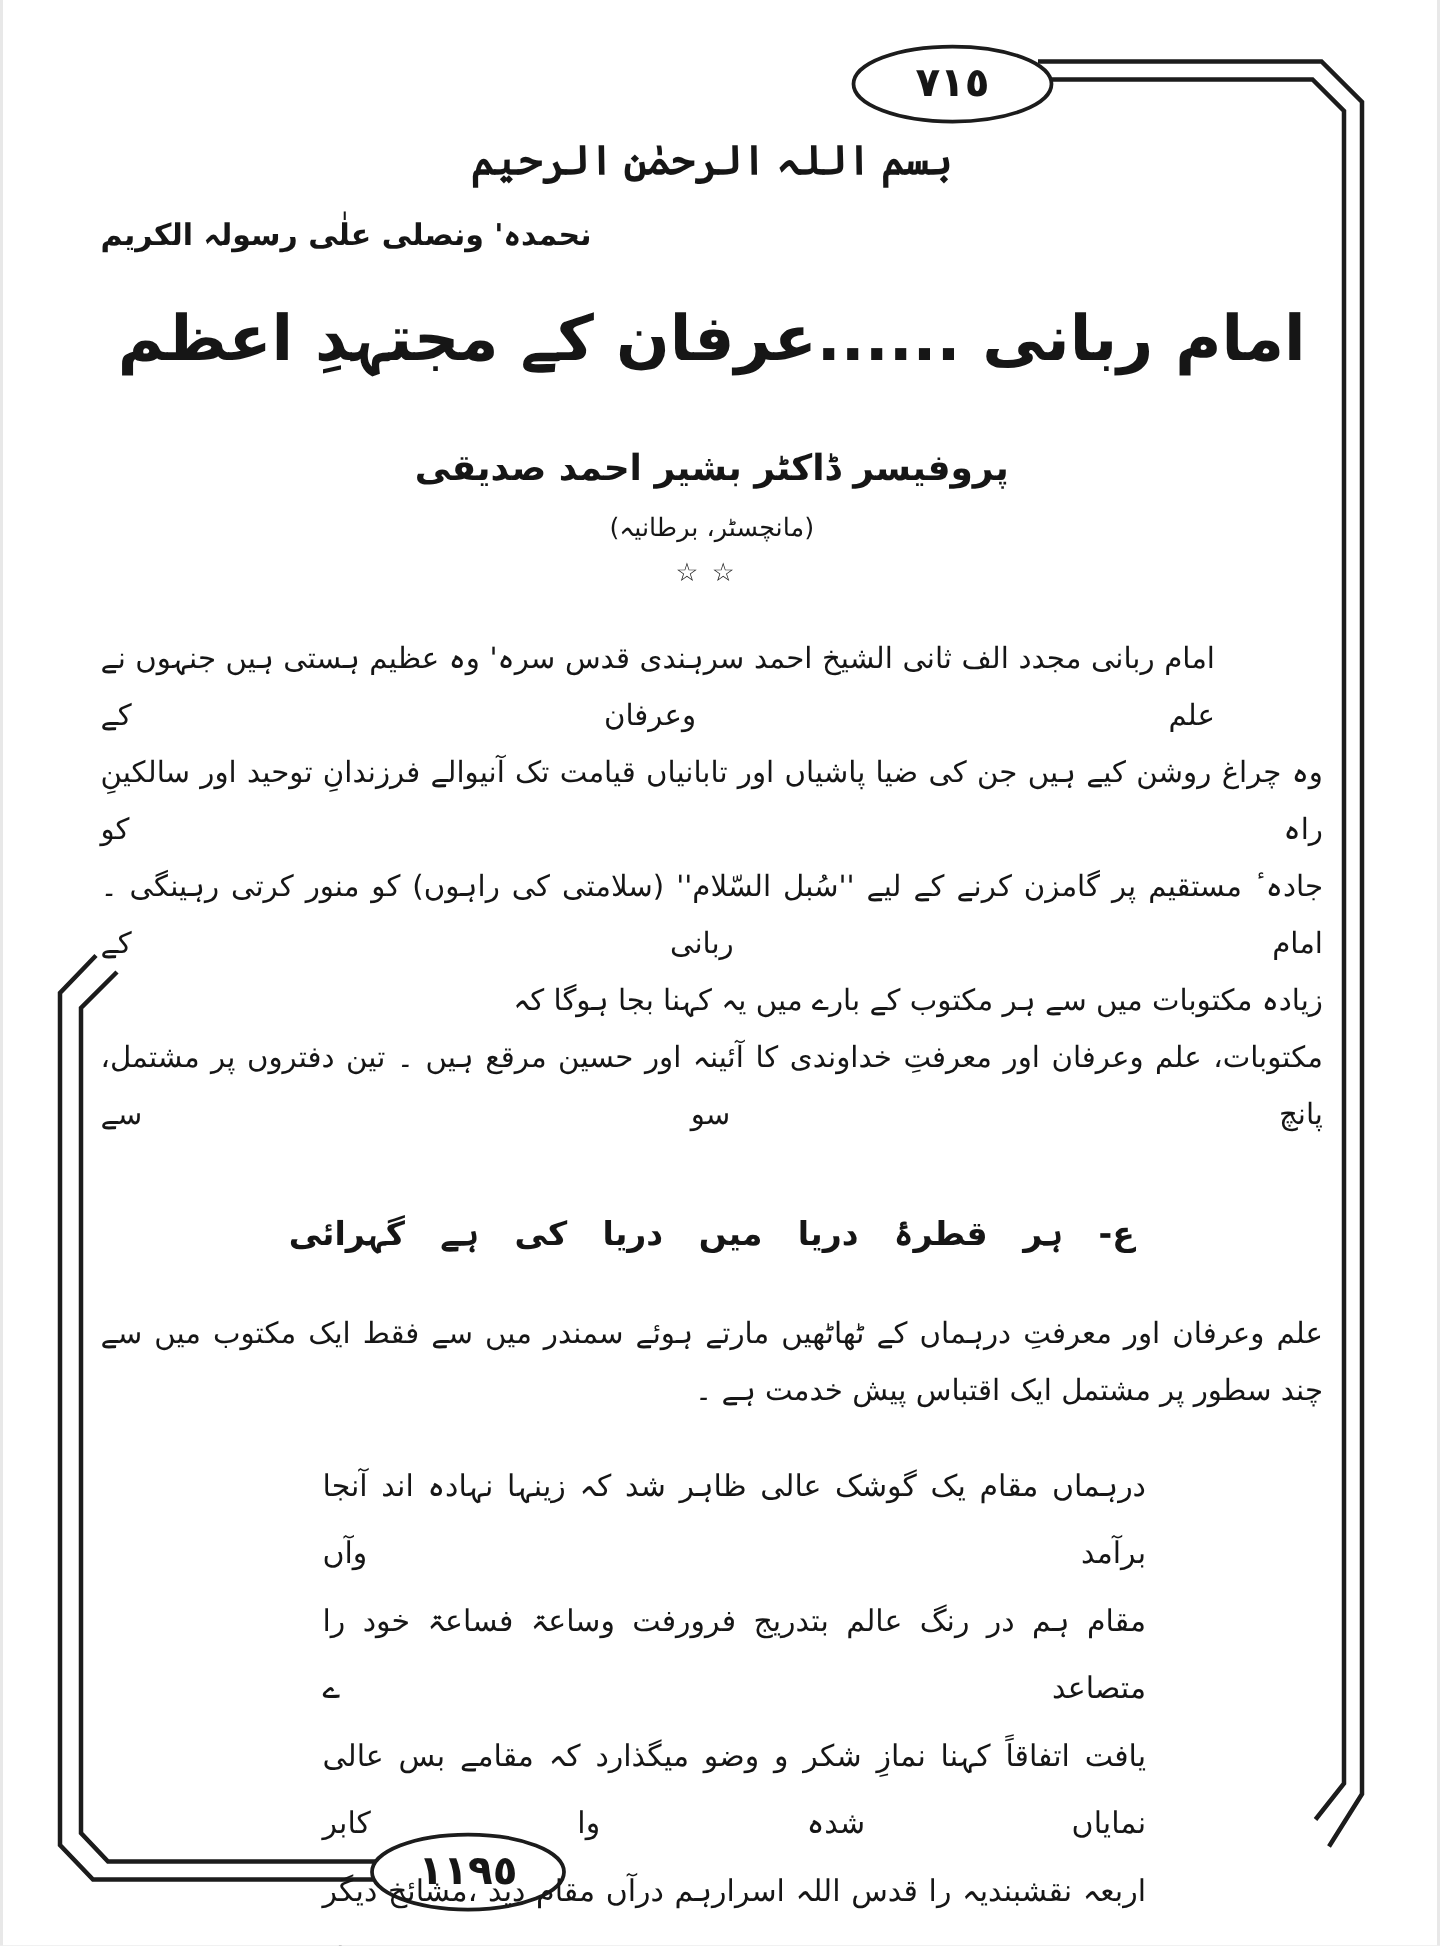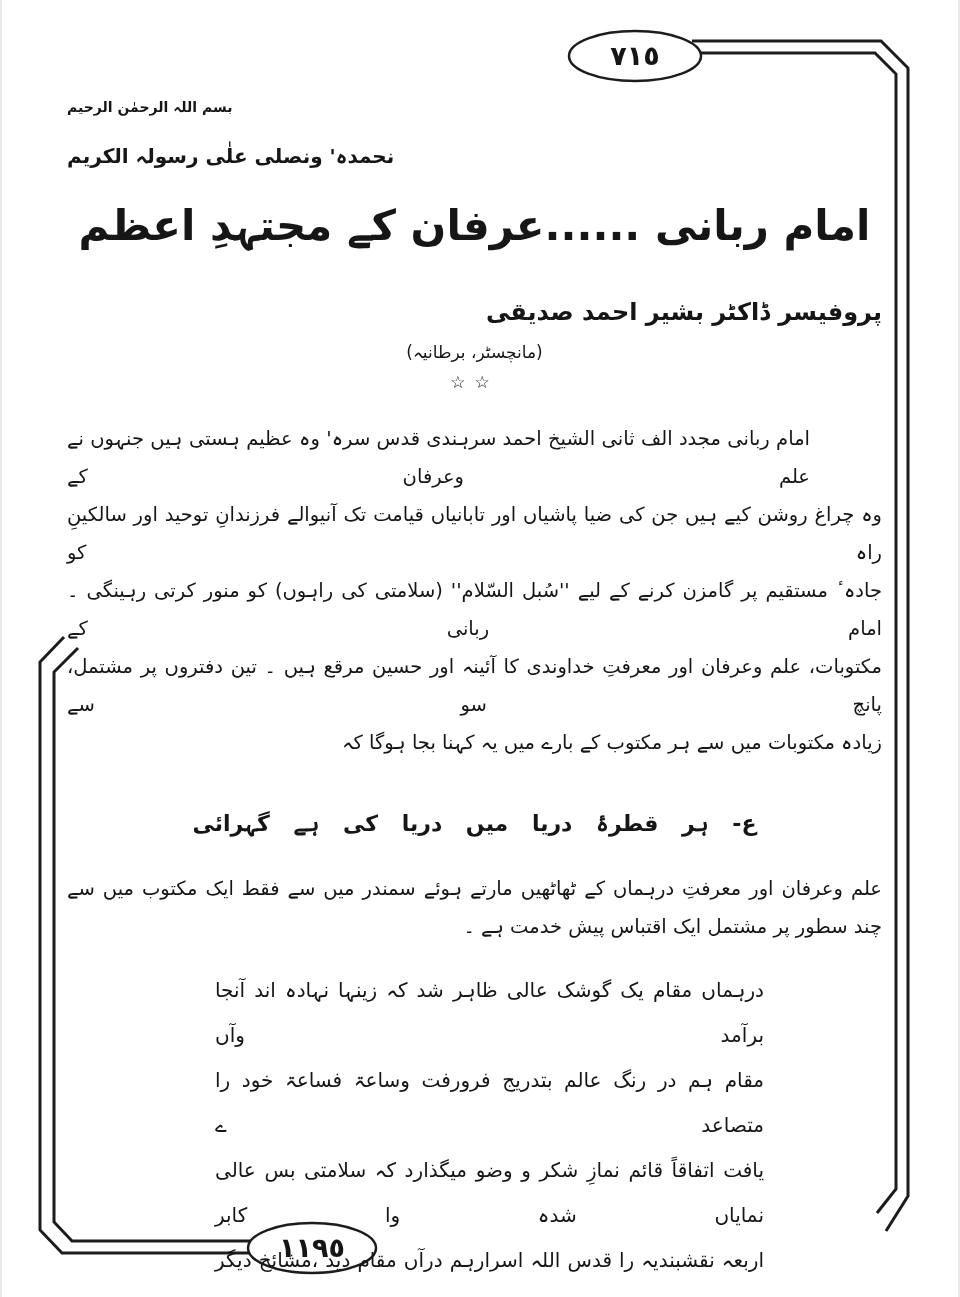--- a/index.html
+++ b/index.html
@@ -23,24 +23,24 @@
   }
   .pn-top    { left:567px; top:33px;   width:132px; height:46px; line-height:46px; }
   .pn-bottom { left:246px; top:1225px; width:128px; height:46px; line-height:46px; }
 
   .content {
     position:absolute;
     left:65px; top:92px;
     width:815px;
     direction:rtl;
   }
-  .bismillah { font-size:14px; font-weight:bold; text-align:left; line-height:30px; }
+  .bismillah { font-size:27px; font-weight:bold; text-align:center; line-height:30px;font-family:Liberation Serif, serif; }
   .tasliya   { font-size:20px; font-weight:bold; text-align:left; line-height:28px; margin-top:20px; }
   .title     { font-size:42px; font-weight:bold; text-align:center; line-height:64px; margin:24px 0 0 0; }
-  .author    { font-size:24px; font-weight:bold; text-align:right; line-height:32px; margin-top:38px; }
+  .author    { font-size:24px; font-weight:bold; text-align:center; line-height:32px; margin-top:38px; }
   .location  { font-size:17px; text-align:center; line-height:24px; margin-top:12px; }
   .stars     { font-size:17px; text-align:center; letter-spacing:9px; margin-top:8px; }
 
   .para-1 { margin-top:28px; }
   .para-2 { margin-top:16px; }
   .line {
     margin:0;
     font-size:19.5px;
     line-height:38px;
     text-align:justify;
@@ -88,33 +88,33 @@
     <div class="tasliya">نحمدہ' ونصلی علٰی رسولہ الکریم</div>
     <h1 class="title">امام ربانی ......عرفان کے مجتہدِ اعظم</h1>
     <div class="author">پروفیسر ڈاکٹر بشیر احمد صدیقی</div>
     <div class="location">(مانچسٹر، برطانیہ)</div>
     <div class="stars">☆☆</div>
 
     <section class="para para-1">
       <p class="line fill indent">امام ربانی مجدد الف ثانی الشیخ احمد سرہندی قدس سرہ' وہ عظیم ہستی ہیں جنہوں نے علم وعرفان کے</p>
       <p class="line fill">وہ چراغ روشن کیے ہیں جن کی ضیا پاشیاں اور تابانیاں قیامت تک آنیوالے فرزندانِ توحید اور سالکینِ راہ کو</p>
       <p class="line fill">جادہ ٔ مستقیم پر گامزن کرنے کے لیے ''سُبل السّلام'' (سلامتی کی راہوں) کو منور کرتی رہینگی ۔ امام ربانی کے</p>
+      <p class="line shortline">زیادہ مکتوبات میں سے ہر مکتوب کے بارے میں یہ کہنا بجا ہوگا کہ</p>
       <p class="line fill">مکتوبات، علم وعرفان اور معرفتِ خداوندی کا آئینہ اور حسین مرقع ہیں ۔ تین دفتروں پر مشتمل، پانچ سو سے</p>
-      <p class="line shortline">زیادہ مکتوبات میں سے ہر مکتوب کے بارے میں یہ کہنا بجا ہوگا کہ</p>
     </section>
 
     <div class="verse">ع- ہر قطرۂ دریا میں دریا کی ہے گہرائی</div>
 
     <section class="para para-2">
       <p class="line fill">علم وعرفان اور معرفتِ درہماں کے ٹھاٹھیں مارتے ہوئے سمندر میں سے فقط ایک مکتوب میں سے</p>
       <p class="line shortline">چند سطور پر مشتمل ایک اقتباس پیش خدمت ہے ۔</p>
     </section>
 
     <section class="quote">
       <p class="line fill">درہماں مقام یک گوشک عالی ظاہر شد کہ زینہا نہادہ اند آنجا برآمد وآں</p>
       <p class="line fill">مقام ہم در رنگ عالم بتدریج فرورفت وساعۃ فساعۃ خود را متصاعد ے</p>
-      <p class="line fill">یافت اتفاقاً قائم نمازِ شکر و وضو میگذارد کہ سلامتی بس عالی نمایاں شدہ وا کابر</p>
+      <p class="line fill">یافت اتفاقاً کہنا نمازِ شکر و وضو میگذارد کہ مقامے بس عالی نمایاں شدہ وا کابر</p>
       <p class="line fill">اربعہ نقشبندیہ را قدس اللہ اسرارہم درآں مقام دید ،مشائخ دیگر ہم مثل</p>
 
     </section>
 
   </main>
 </div>
 
 </body></html>

